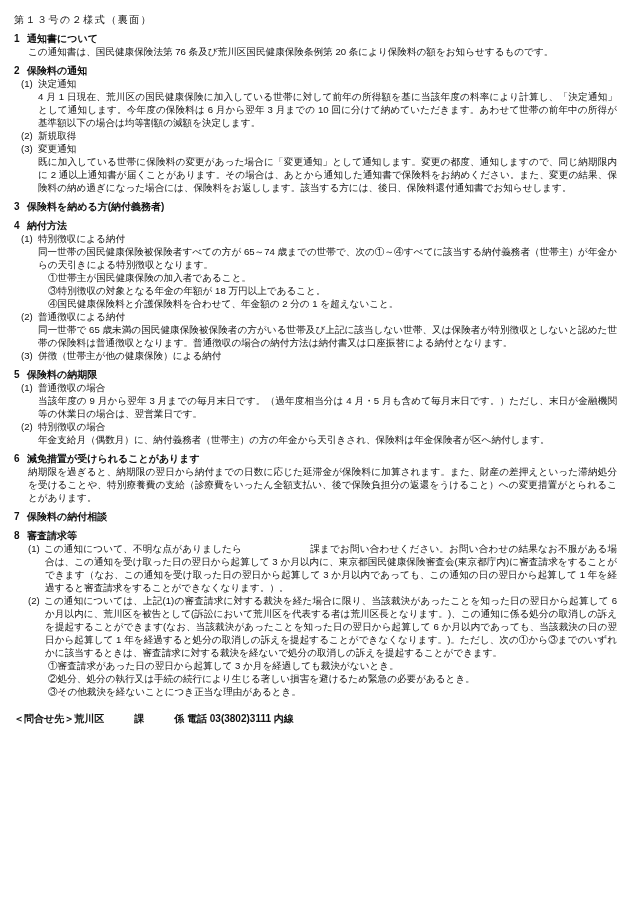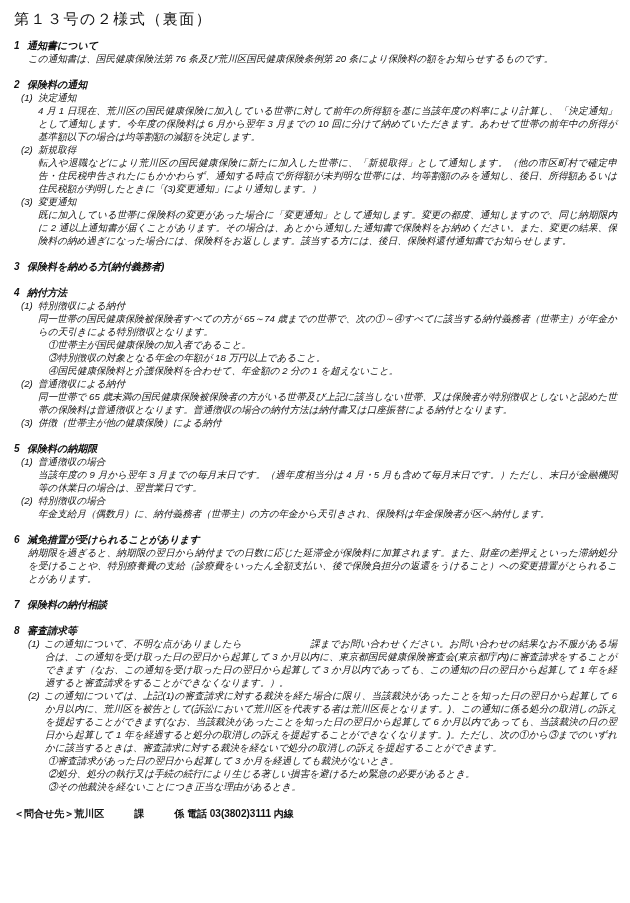--- a/index.html
+++ b/index.html
@@ -7,22 +7,22 @@
     width: 630px;
     height: 903px;
     background: #ffffff;
     color: #111111;
     font-family: "Liberation Sans", sans-serif;
     font-size: 9.6px;
     line-height: 13px;
     overflow: hidden;
   }
   .page { padding: 13px 13px 0 14px; box-sizing: border-box; }
-  .form-title { font-size: 15px; letter-spacing: 1.5px; font-weight: normal; font-family: Liberation Serif, serif; }
-  .section { margin-top: 13px; font-style: italic; }
+  .form-title { font-size: 10px; letter-spacing: 1.5px; font-weight: normal; }
+  .section { margin-top: 6px; }
   .sec-head { font-weight: bold; font-size: 10px; }
   .sec-num { display: inline-block; width: 13px; }
   .sec-body { margin: 0 0 0 14px; text-align: justify; }
   p { margin: 0; }
   .sub-head { padding-left: 7px; }
   .sub-label { display: inline-block; width: 17px; }
   .sub-body { margin: 0 0 0 24px; text-align: justify; }
   .circle-list { margin-left: 34px; }
   .circle-item { text-align: justify; }
   .hang { padding-left: 24px; text-indent: -17px; text-align: justify; margin-left: 7px; }
@@ -50,21 +50,20 @@
     <div class="subitem">
       <div class="sub-head">
         <span class="sub-label">(1)</span><span>決定通知</span>
       </div>
       <p class="sub-body">4 月 1 日現在、荒川区の国民健康保険に加入している世帯に対して前年の所得額を基に当該年度の料率により計算し、「決定通知」として通知します。今年度の保険料は 6 月から翌年 3 月までの 10 回に分けて納めていただきます。あわせて世帯の前年中の所得が基準額以下の場合は均等割額の減額を決定します。</p>
     </div>
     <div class="subitem">
       <div class="sub-head">
         <span class="sub-label">(2)</span><span>新規取得</span>
       </div>
-      <p class="sub-body">転入や退職などにより荒川区の国民健康保険に新たに加入した世帯に、「新規取得」として通知します。（他の市区町村で確定申告・住民税申告されたにもかかわらず、通知する時点で所得額が未判明な世帯には、均等割額のみを通知し、後日、所得額あるいは住民税額が判明したときに「(3)変更通知」により通知します。）</p>
     </div>
     <div class="subitem">
       <div class="sub-head">
         <span class="sub-label">(3)</span><span>変更通知</span>
       </div>
       <p class="sub-body">既に加入している世帯に保険料の変更があった場合に「変更通知」として通知します。変更の都度、通知しますので、同じ納期限内に 2 通以上通知書が届くことがあります。その場合は、あとから通知した通知書で保険料をお納めください。また、変更の結果、保険料の納め過ぎになった場合には、保険料をお返しします。該当する方には、後日、保険料還付通知書でお知らせします。</p>
     </div>
   </div>
 
   <div class="section">

